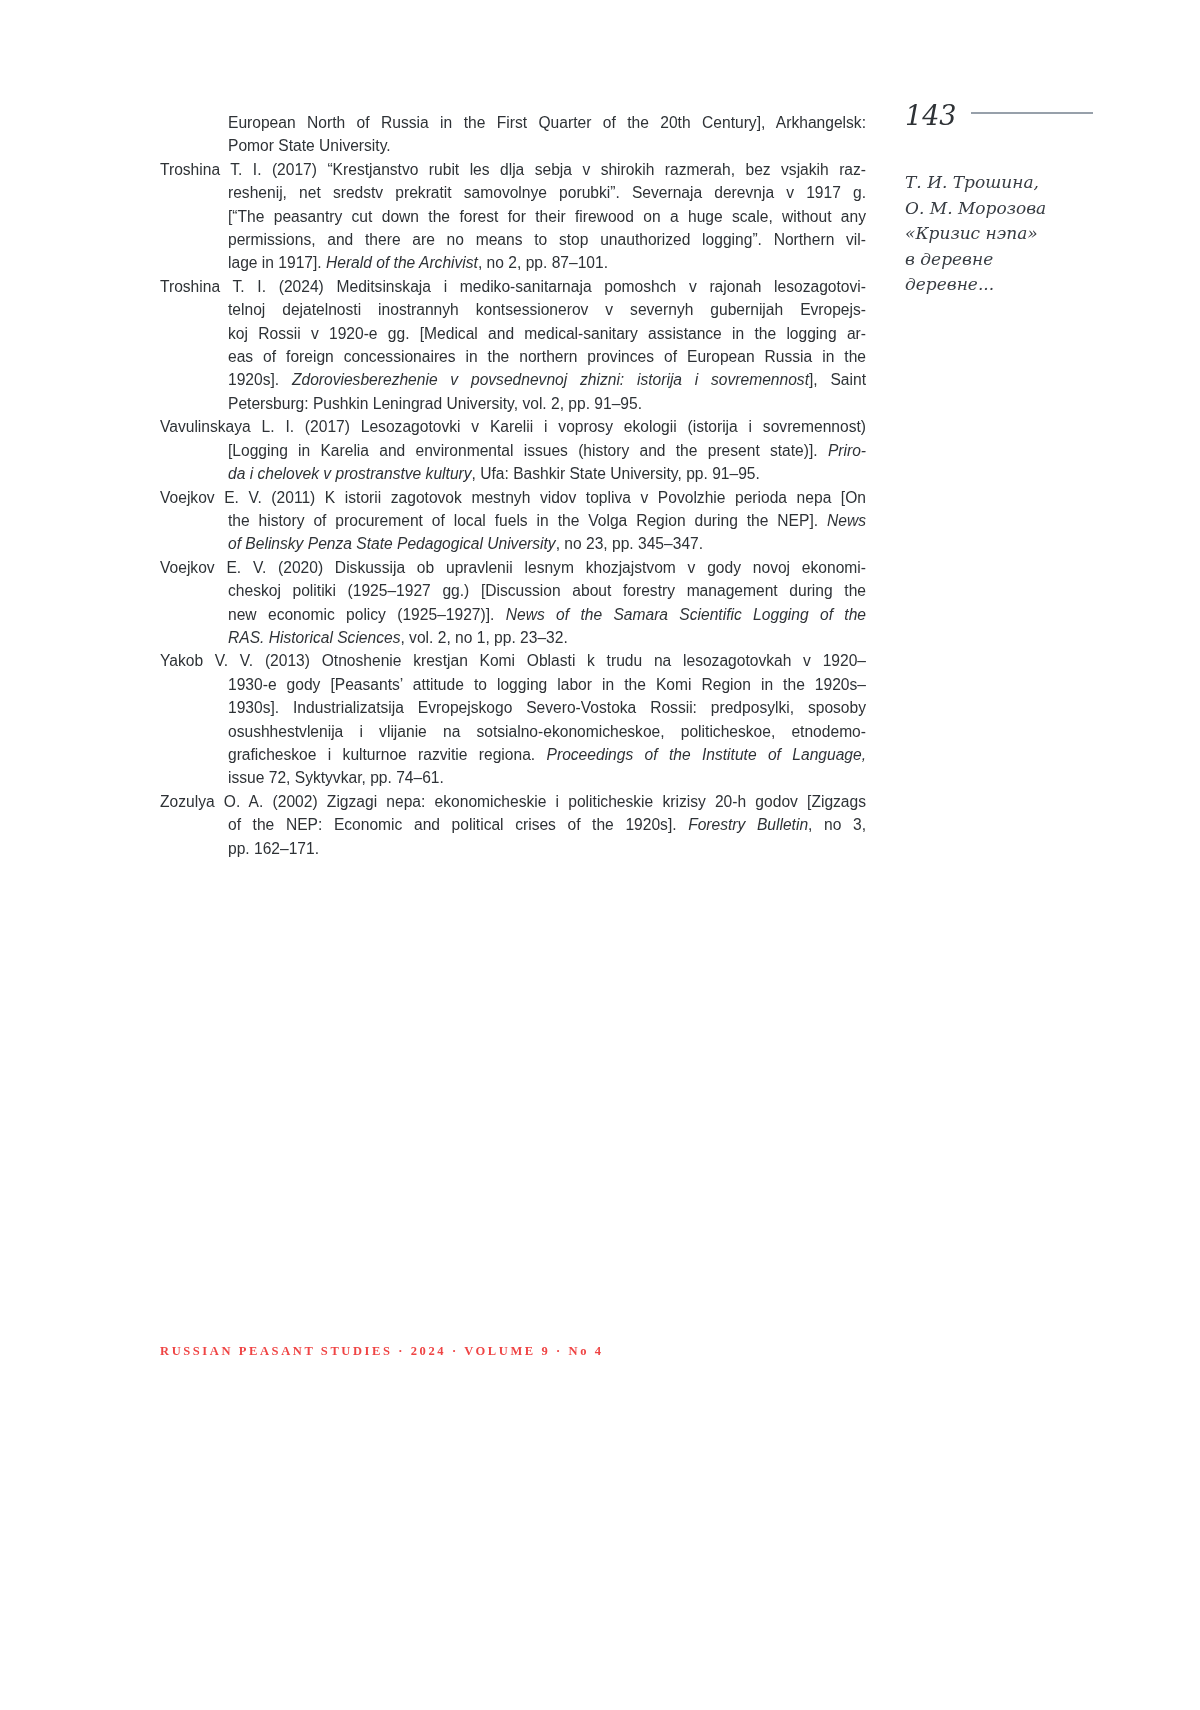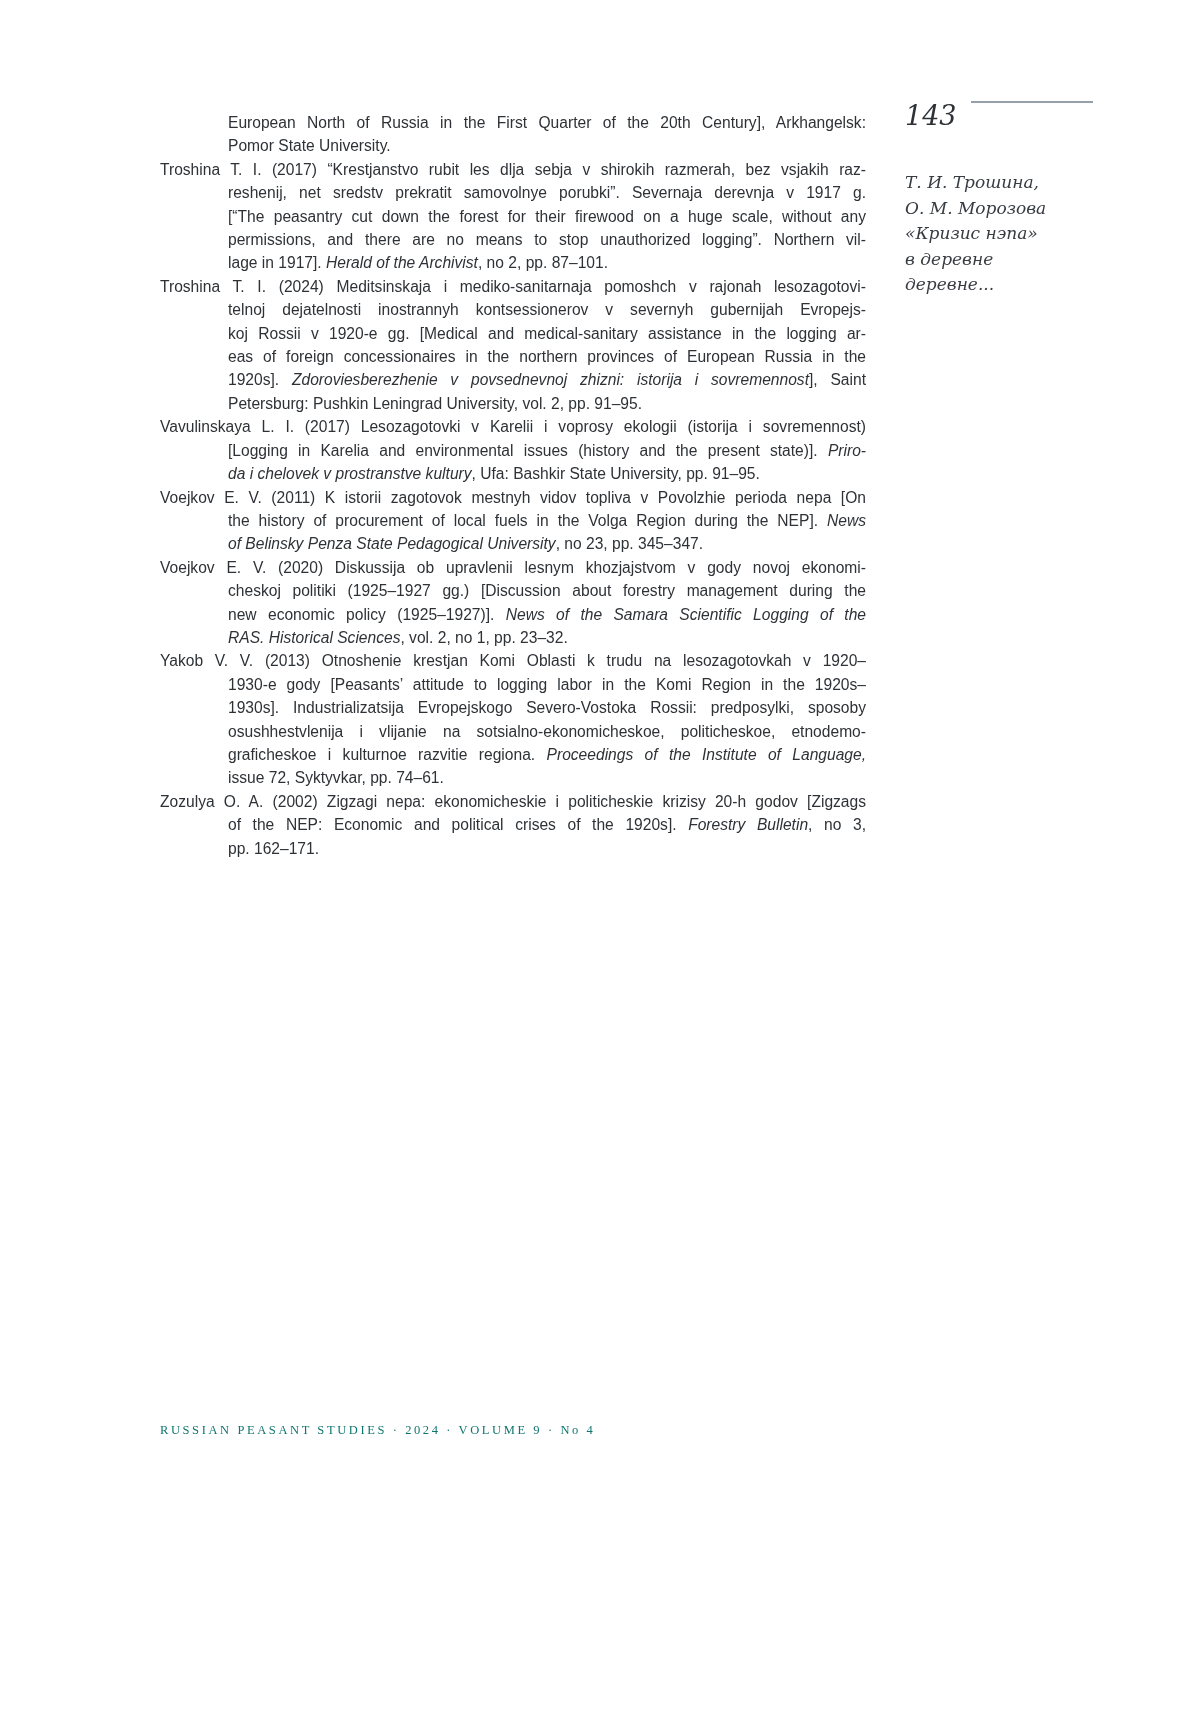--- a/index.html
+++ b/index.html
@@ -39,21 +39,21 @@
   }
   .it { font-style: italic; }
 
   
   .pagenum-row {
     position: absolute;
     left: 905px;
     top: 101px;
     width: 188px;
     display: flex;
-    align-items: flex-start;
+    align-items: center;
   }
   .pagenum {
     font-family: "DejaVu Serif", serif;
     font-style: italic;
     font-size: 27px;
     line-height: 1.1;
     color: #2e3236;
   }
   .head-rule {
     flex: 1;
@@ -71,26 +71,26 @@
     font-style: italic;
     font-size: 17px;
     line-height: 25.5px;
     color: #373c42;
   }
 
   
   .footer {
     position: absolute;
     left: 160px;
-    top: 1423px;
+    top: 1344px;
     font-family: "Liberation Serif", serif;
-    font-weight: normal;
+    font-weight: bold;
     font-size: 12.5px;
     letter-spacing: 2.6px;
-    color: #0f766e;
+    color: #ef4444;
     white-space: nowrap;
   }
 </style>
 </head>
 <body>
 
 <div class="page">
 
   <div class="refs" id="refs">
       <div class="ref-entry">

